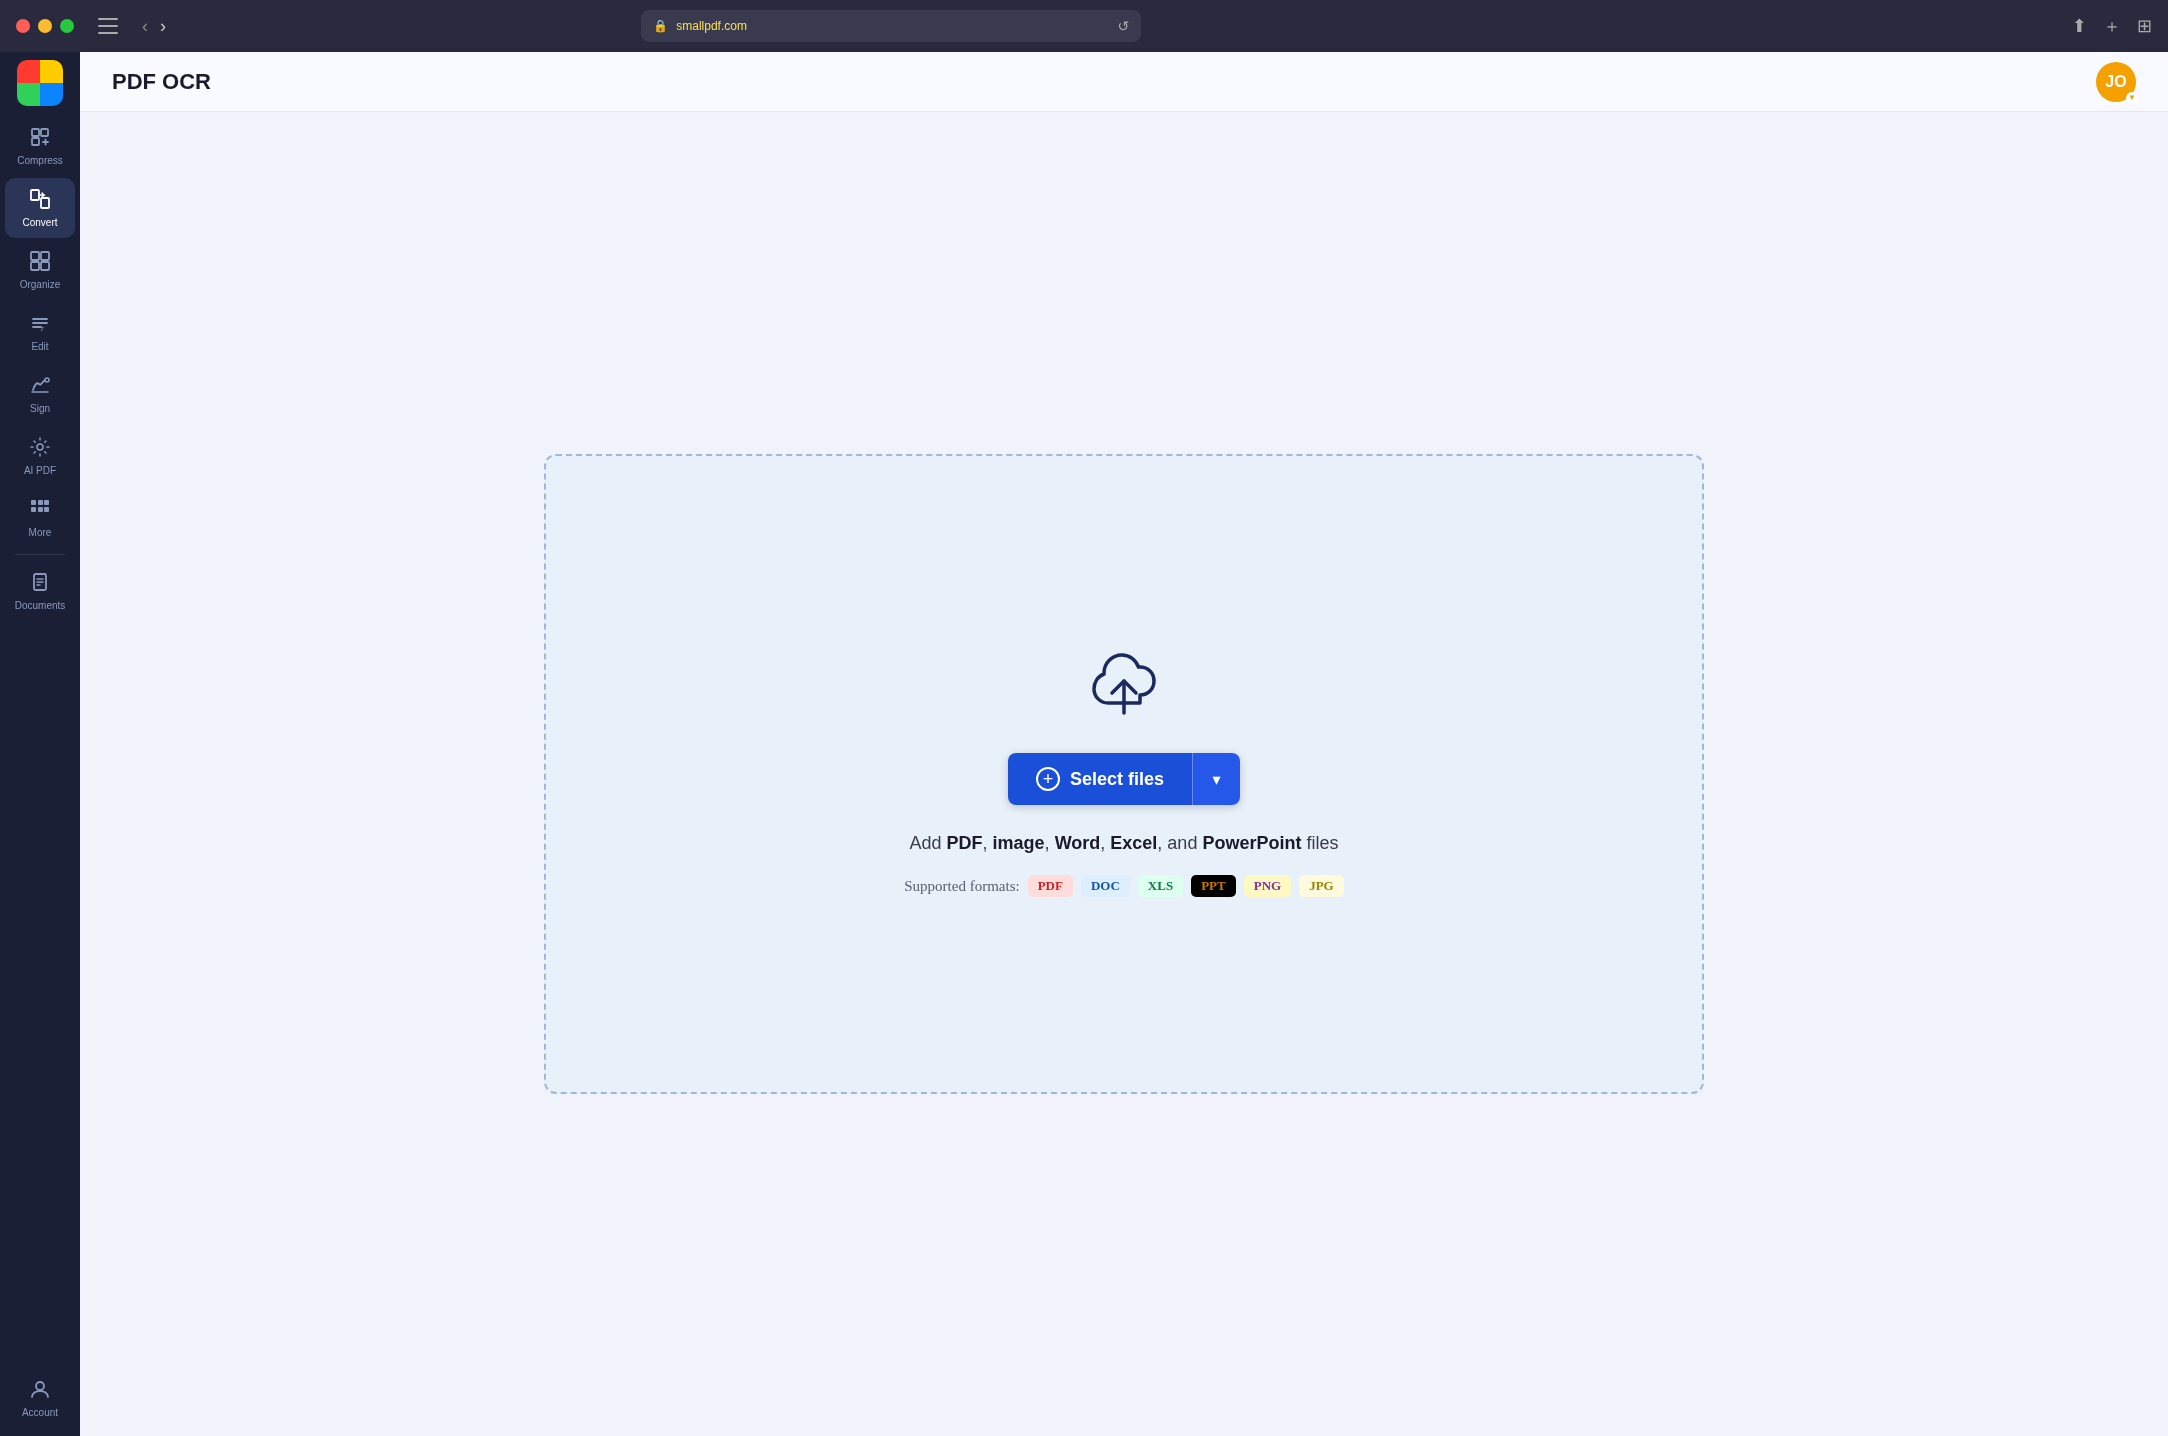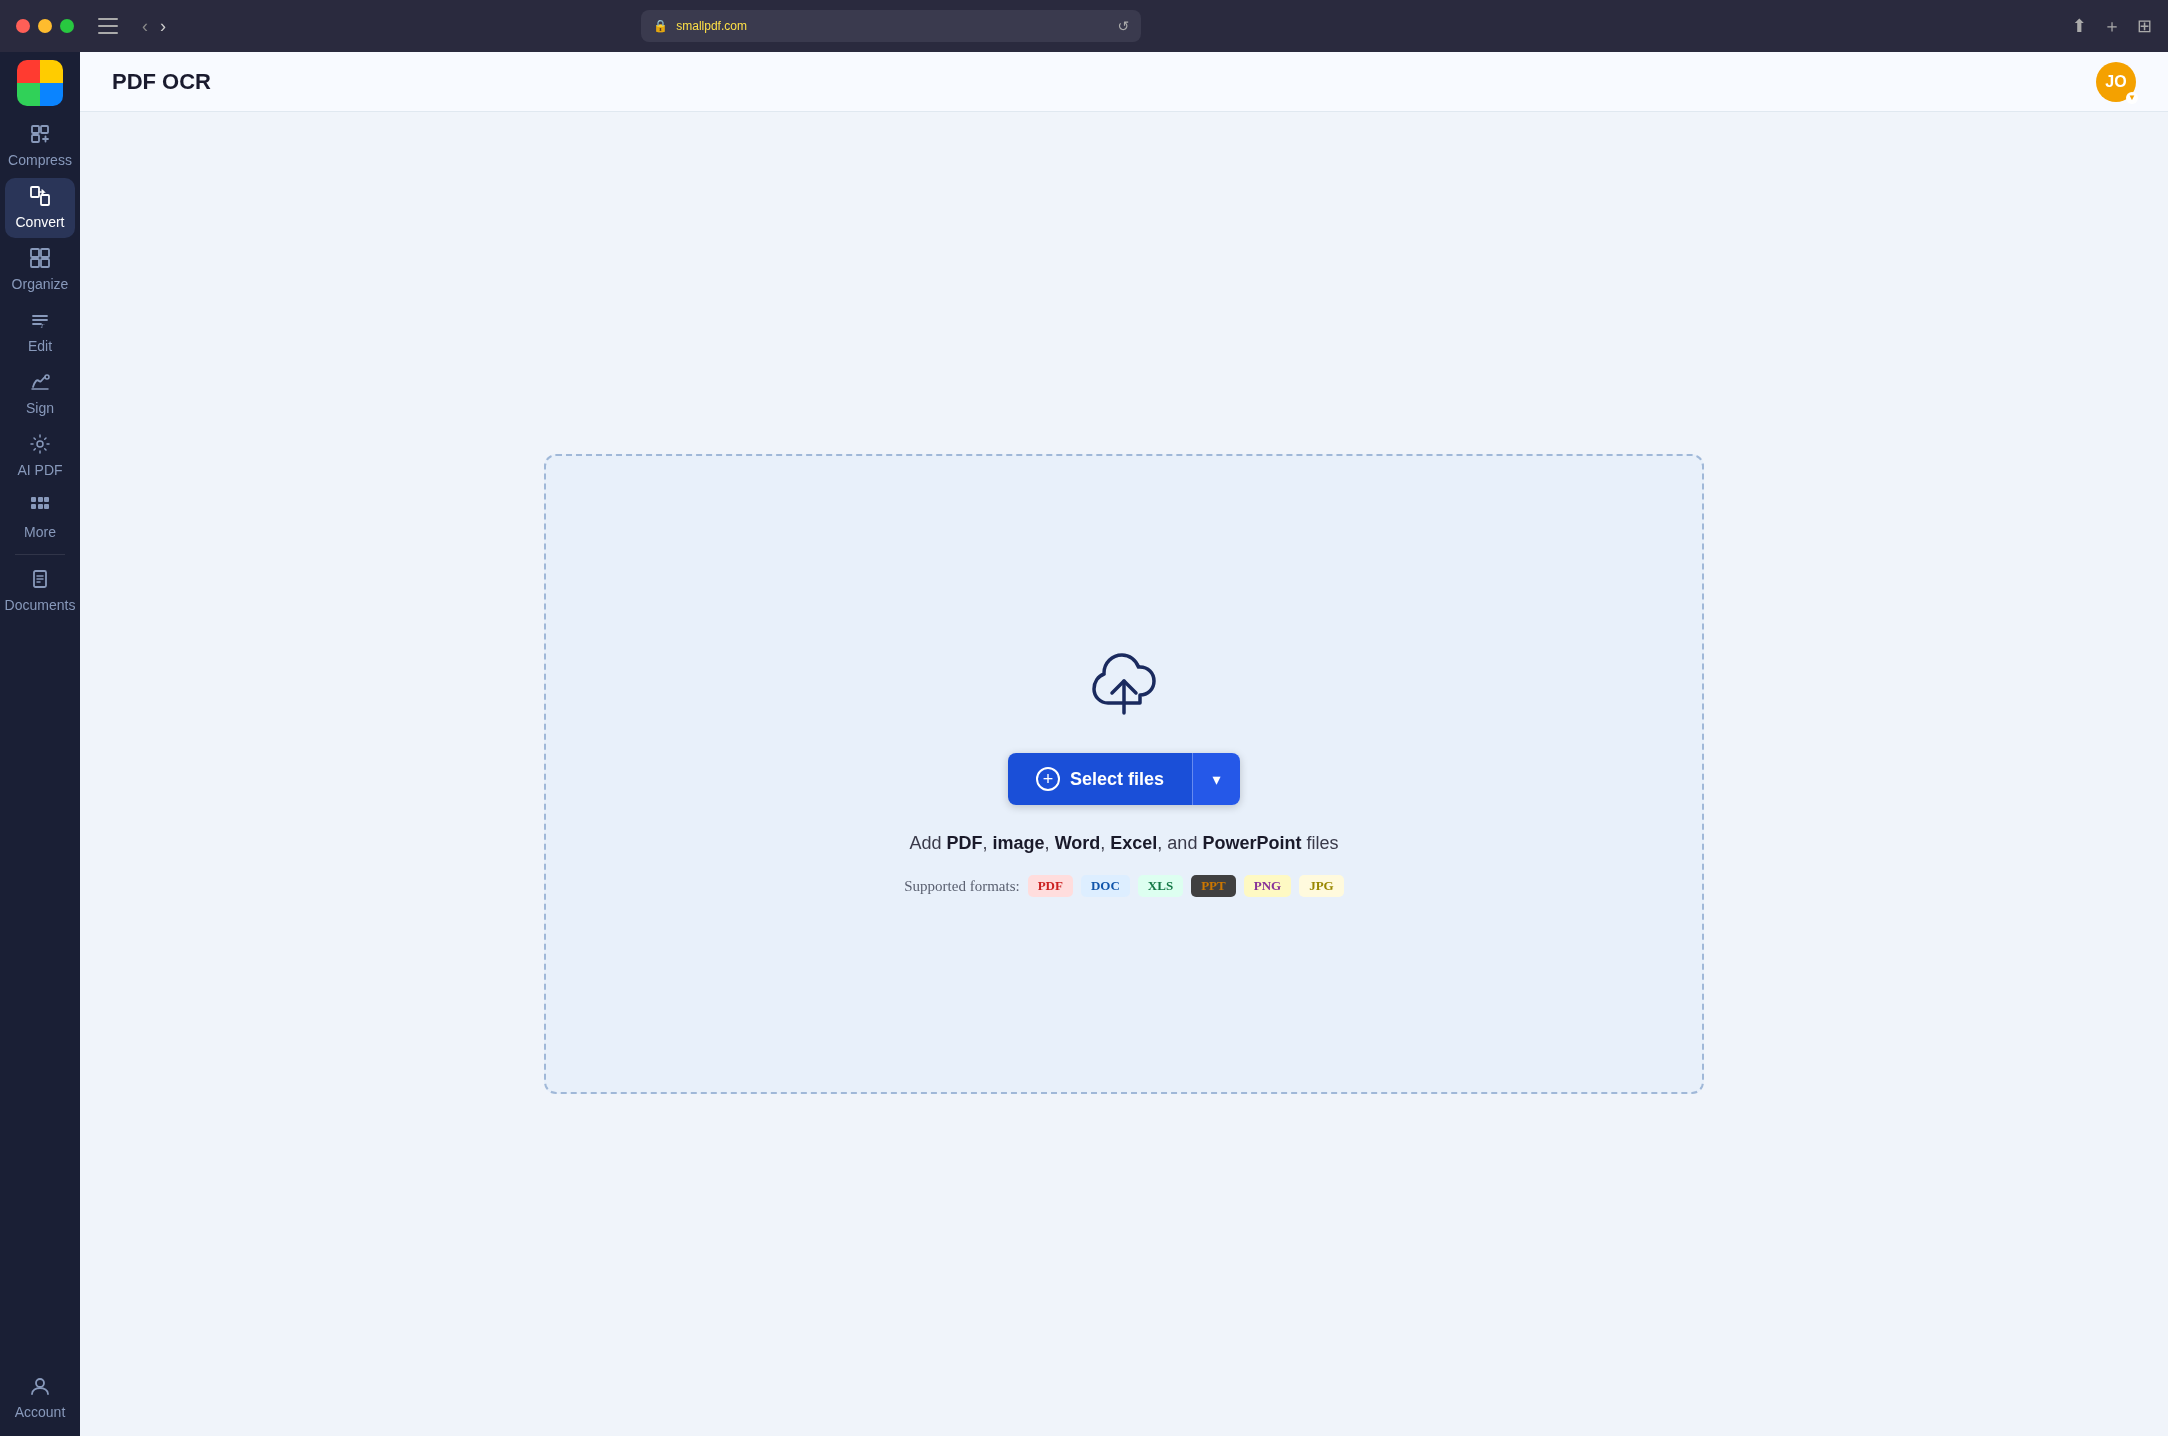--- a/index.html
+++ b/index.html
@@ -157,21 +157,21 @@
       background: #2a3558;
       color: #ffffff;
     }
 
     .sidebar-item .icon {
       font-size: 20px;
       line-height: 1;
     }
 
     .sidebar-item .label {
-      font-size: 14px;
+      font-size: 10px;
       text-align: center;
       line-height: 1.2;
     }
 
     .sidebar-divider {
       width: 50px;
       height: 1px;
       background: rgba(255,255,255,0.1);
       margin: 4px 0;
     }
@@ -350,21 +350,21 @@
     .format-badge {
       padding: 3px 10px;
       border-radius: 5px;
       font-size: 13px;
       font-weight: 600;
     }
 
     .fmt-pdf { background: #ffdddd; color: #cc2222; }
     .fmt-doc { background: #ddeeff; color: #1155aa; }
     .fmt-xls { background: #ddfff0; color: #117744; }
-    .fmt-ppt { background: #404040; color: #cc7700; }
+    .fmt-ppt { background: #000000; color: #cc7700; }
     .fmt-png { background: #fef9c3; color: #883399; }
     .fmt-jpg { background: #fffadd; color: #998800; }
   </style>
 </head>
 <body>
 
 <div class="title-bar">
   <div class="traffic-lights">
     <div class="traffic-light tl-red"></div>
     <div class="traffic-light tl-yellow"></div>

